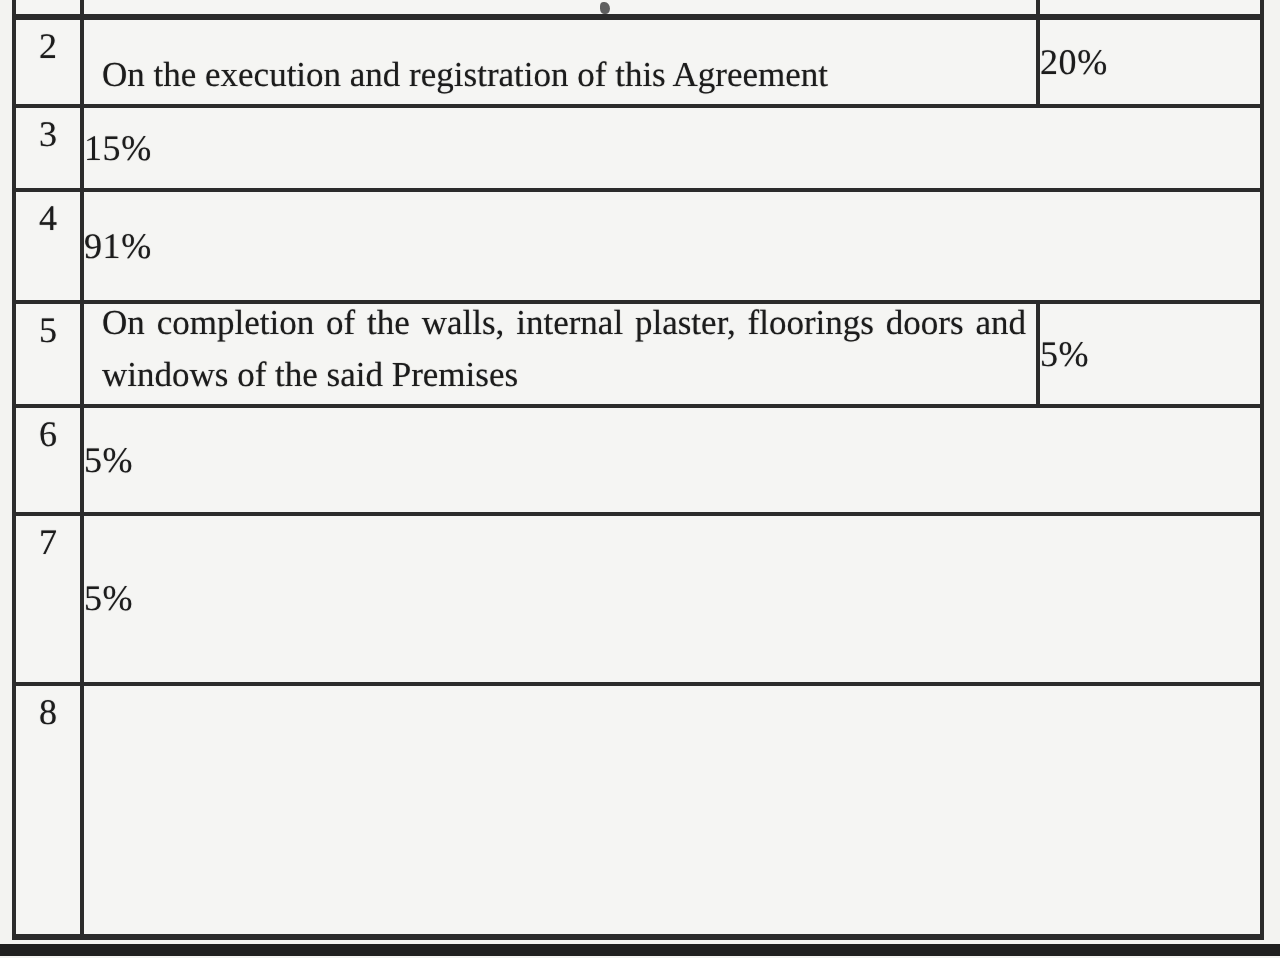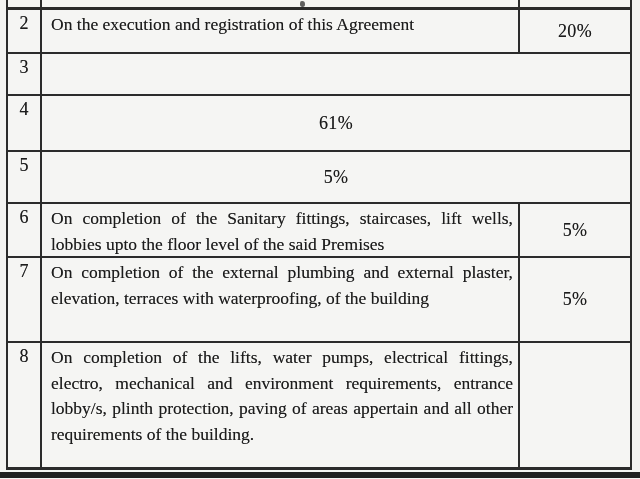--- a/index.html
+++ b/index.html
@@ -20,27 +20,27 @@
   }
   .trow{display:flex;box-sizing:border-box;border-bottom:2px solid #2b2b2b;}
   .cell{box-sizing:border-box;display:flex;}
   .cell-num{
     width:34px;flex:0 0 34px;border-right:2px solid #2b2b2b;
     justify-content:center;align-items:flex-start;
     padding-top:3px;font-size:18px;
   }
   .cell-desc{
     width:478px;flex:0 0 478px;border-right:2px solid #2b2b2b;
-    align-items:flex-start;
+    align-items:flex-end;
     padding:2px 5px 2px 9px;
     font-size:17.5px;line-height:25.5px;
   }
   .cell-desc .desc-text{text-align:justify;width:100%;}
   .cell-pct{
-    flex:1 1 auto;justify-content:center;align-items:center;
+    flex:1 1 auto;justify-content:flex-start;align-items:center;
     font-size:18px;letter-spacing:.3px;
   }
   
   .row-partial{height:10px;border-bottom-width:3px;position:relative;}
   .row-partial .cell{padding:0;}
   .row-2{height:44px;}
   .row-3{height:42px;}
   .row-4{height:56px;}
   .row-5{height:52px;}
   .row-6{height:54px;}
@@ -79,69 +79,66 @@
         </div>
       <div class="cell cell-pct">
           <span>20%</span>
         </div>
     </div>
 
     <div class="trow row-3">
       <div class="cell cell-num">
           <span>3</span>
         </div>
+      <div class="cell cell-pct">
+          <span>15%</span>
+        </div>
     </div>
 
     <div class="trow row-4">
       <div class="cell cell-num">
           <span>4</span>
         </div>
       <div class="cell cell-pct">
-          <span>61%</span>
+          <span>91%</span>
         </div>
     </div>
 
     <div class="trow row-5">
       <div class="cell cell-num">
           <span>5</span>
+        </div>
+      <div class="cell cell-desc">
+          <span class="desc-text">On completion of the walls, internal plaster, floorings doors and windows of the said Premises</span>
         </div>
       <div class="cell cell-pct">
           <span>5%</span>
         </div>
     </div>
 
     <div class="trow row-6">
       <div class="cell cell-num">
           <span>6</span>
         </div>
-      <div class="cell cell-desc">
-          <span class="desc-text">On completion of the Sanitary fittings, staircases, lift wells, lobbies upto the floor level of the said Premises</span>
-        </div>
       <div class="cell cell-pct">
           <span>5%</span>
         </div>
     </div>
 
     <div class="trow row-7">
       <div class="cell cell-num">
           <span>7</span>
-        </div>
-      <div class="cell cell-desc">
-          <span class="desc-text">On completion of the external plumbing and external plaster, elevation, terraces with waterproofing, of the building</span>
         </div>
       <div class="cell cell-pct">
           <span>5%</span>
         </div>
     </div>
 
     <div class="trow row-8">
       <div class="cell cell-num">
           <span>8</span>
         </div>
-      <div class="cell cell-desc">
-          <span class="desc-text">On completion of the lifts, water pumps, electrical fittings, electro, mechanical and environment requirements, entrance lobby/s, plinth protection, paving of areas appertain and all other requirements of the building.</span>
-        </div>
     </div>
 
   </div>
 
   <div class="bottom-bar"></div>
 </div>
 
 </body></html>

